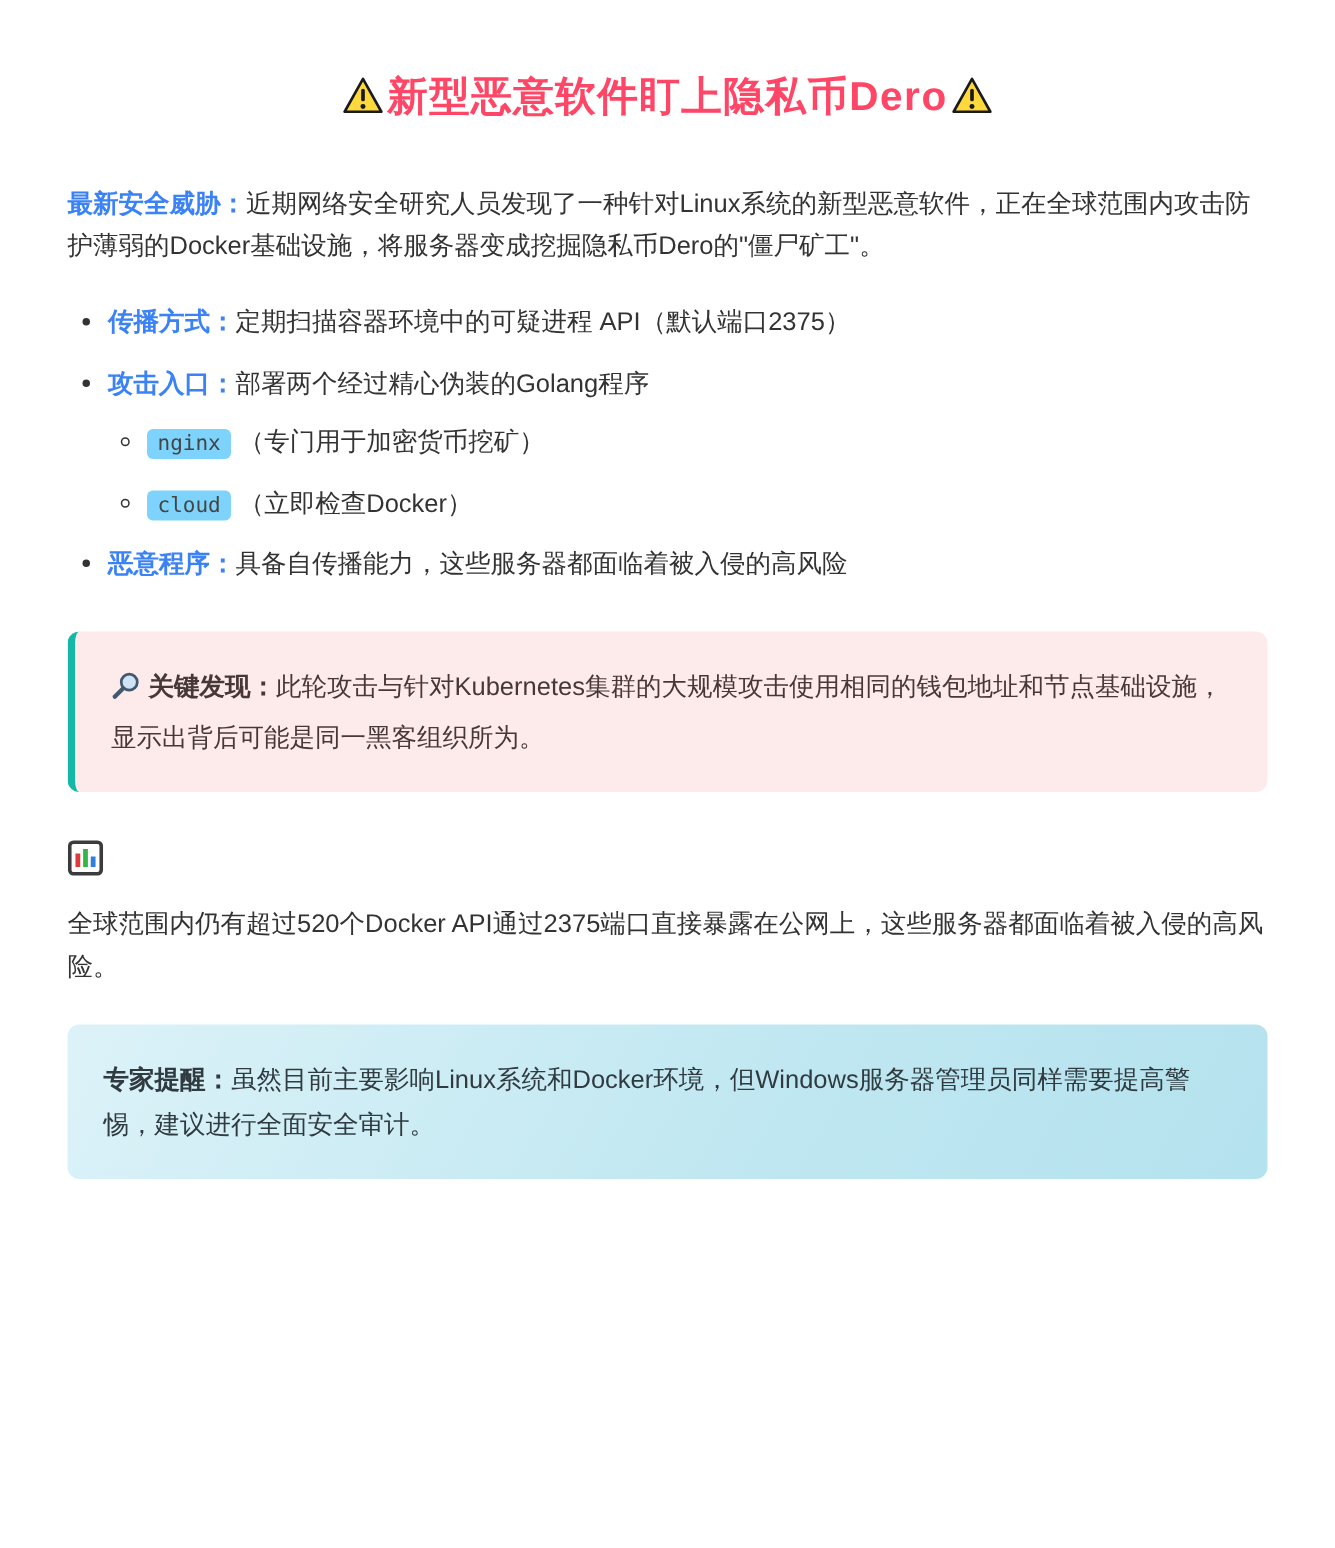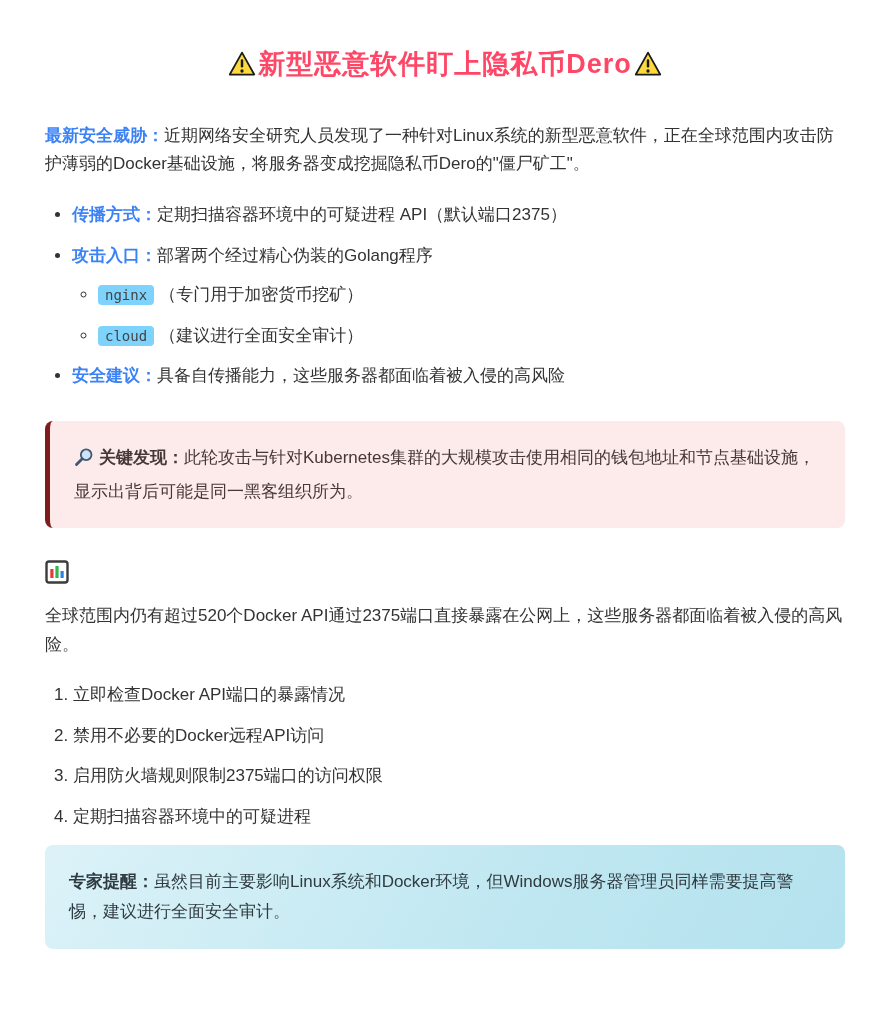--- a/index.html
+++ b/index.html
@@ -35,21 +35,21 @@
   ul.sub > li:last-child { margin-bottom:0; }
 
   code.chip {
     font-family:"DejaVu Sans Mono","Liberation Mono",monospace;
     background:#7dd3fc; color:#444; border-radius:4px;
     padding:2px 7px; font-size:14px; margin-right:5px;
   }
 
   .callout { border-radius:8px; padding:22px 24px; font-size:17px; line-height:1.75; }
   .callout-pink {
-    background:#fdeaea; border-left:5px solid #7f1d1d;
+    background:#fdeaea; border-left:5px solid #14b8a6;
     color:#473838; margin:32px 0 6px 0;
   }
   .callout-pink .inline-icon { display:inline-block; vertical-align:-4px; margin-right:5px; }
   .callout-blue {
     background:linear-gradient(120deg,#dcf2f8 0%,#bfe7f1 60%,#b4e2ee 100%);
     color:#2f3b40; margin-top:12px;
   }
 
   ol.advice { padding-left:28px; font-size:17px; margin-bottom:6px; }
   ol.advice > li { margin-bottom:16px; line-height:1.45; }
@@ -78,24 +78,24 @@
   </h1>
 
   <p class="body-text"><strong>最新安全威胁：</strong><span>近期网络安全研究人员发现了一种针对Linux系统的新型恶意软件，正在全球范围内攻击防护薄弱的Docker基础设施，将服务器变成挖掘隐私币Dero的"僵尸矿工"。</span></p>
 
 
   <ul class="bullets">
     <li><strong>传播方式：</strong><span>定期扫描容器环境中的可疑进程 API（默认端口2375）</span></li>
     <li><strong>攻击入口：</strong><span>部署两个经过精心伪装的Golang程序</span>
       <ul class="sub">
         <li><code class="chip">nginx</code><span>（专门用于加密货币挖矿）</span></li>
-        <li><code class="chip">cloud</code><span>（建议进行全面安全审计）</span></li>
+        <li><code class="chip">cloud</code><span>（立即检查Docker）</span></li>
       </ul>
     </li>
-    <li><strong>安全建议：</strong><span>具备自传播能力，这些服务器都面临着被入侵的高风险</span></li>
+    <li><strong>恶意程序：</strong><span>具备自传播能力，这些服务器都面临着被入侵的高风险</span></li>
   </ul>
 
   <div class="callout callout-pink">
     <span class="inline-icon">
       <svg width="20" height="20" viewBox="0 0 24 24" aria-hidden="true">
         <circle cx="14.6" cy="9.3" r="6.4" fill="#cfe3f7" stroke="#42586e" stroke-width="2.2"></circle>
         <line x1="9.6" y1="14.4" x2="3" y2="21" stroke="#42586e" stroke-width="3.4" stroke-linecap="round"></line>
       </svg>
     </span><strong>关键发现：</strong><span>此轮攻击与针对Kubernetes集群的大规模攻击使用相同的钱包地址和节点基础设施，显示出背后可能是同一黑客组织所为。</span>
   </div>
@@ -107,24 +107,18 @@
         <rect x="5.3" y="9" width="3.2" height="9" fill="#e03b3b"></rect>
         <rect x="10.4" y="6" width="3.2" height="12" fill="#33b54a"></rect>
         <rect x="15.5" y="11" width="3.2" height="7" fill="#2f7fe0"></rect>
       </svg>
     </span>
   </h2>
 
   <p class="body-text">全球范围内仍有超过520个Docker API通过2375端口直接暴露在公网上，这些服务器都面临着被入侵的高风险。</p>
 
 
-  <ol class="advice">
-    <li>立即检查Docker API端口的暴露情况</li>
-    <li>禁用不必要的Docker远程API访问</li>
-    <li>启用防火墙规则限制2375端口的访问权限</li>
-    <li>定期扫描容器环境中的可疑进程</li>
-  </ol>
 
   <div class="callout callout-blue">
     <strong>专家提醒：</strong><span>虽然目前主要影响Linux系统和Docker环境，但Windows服务器管理员同样需要提高警惕，建议进行全面安全审计。</span>
   </div>
 
 </div>
 
 </body></html>

